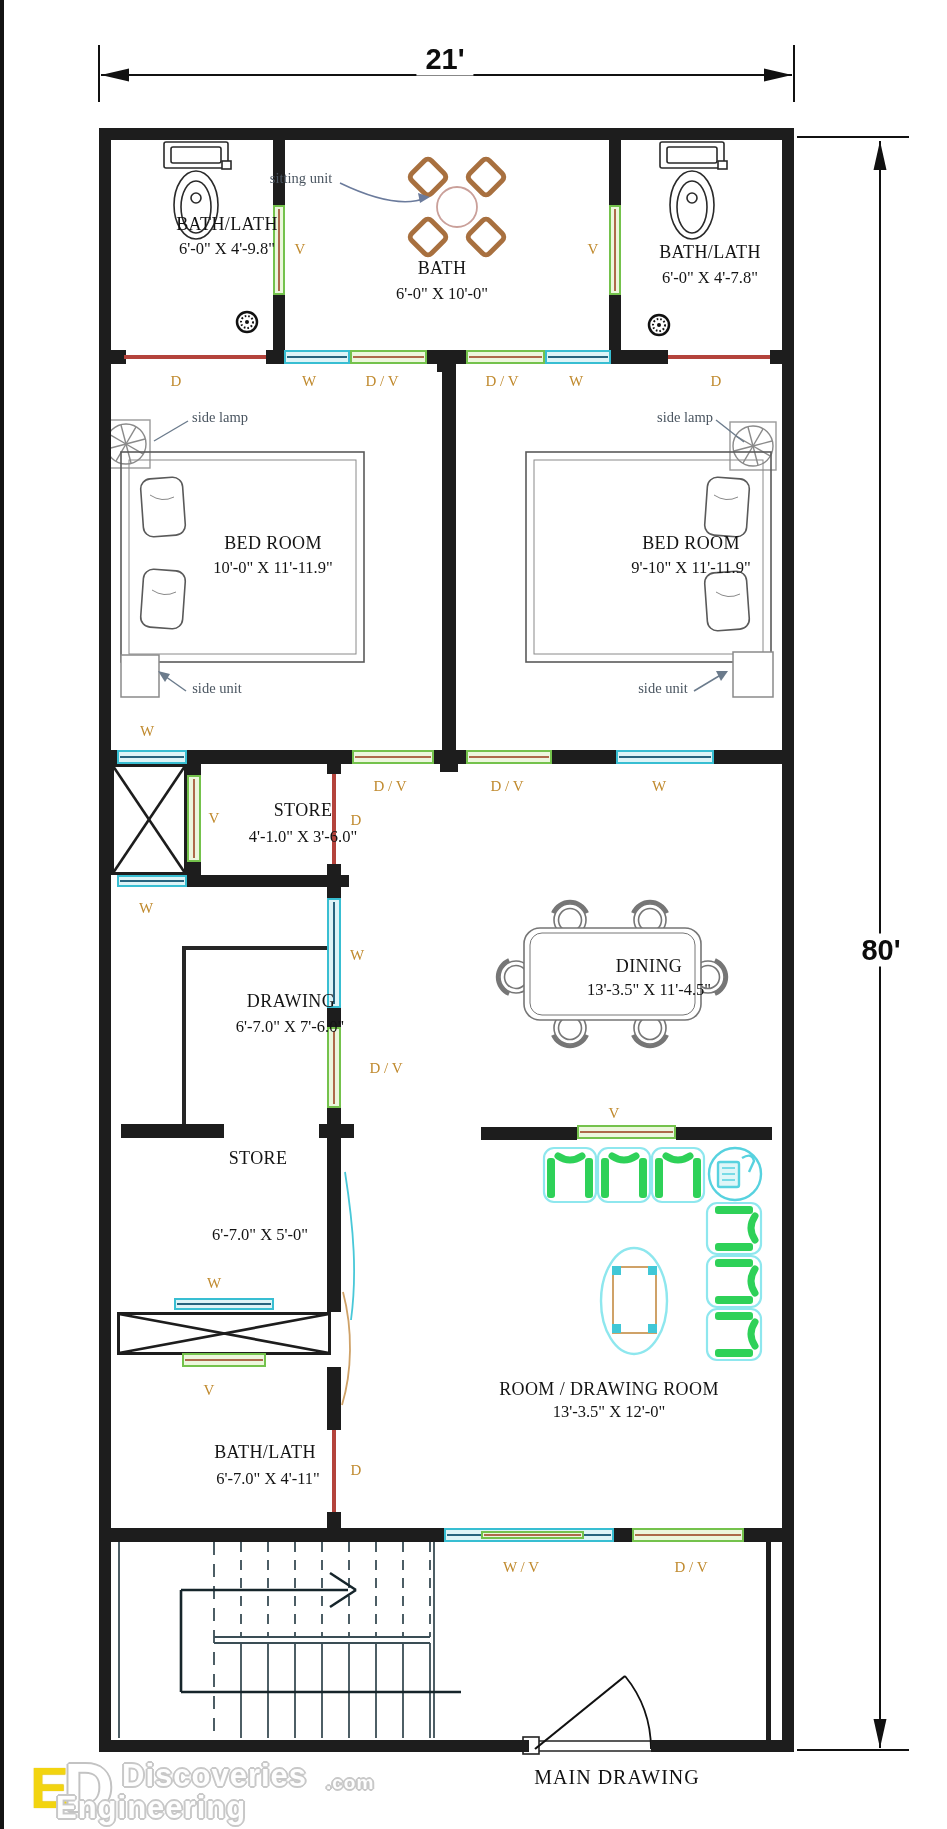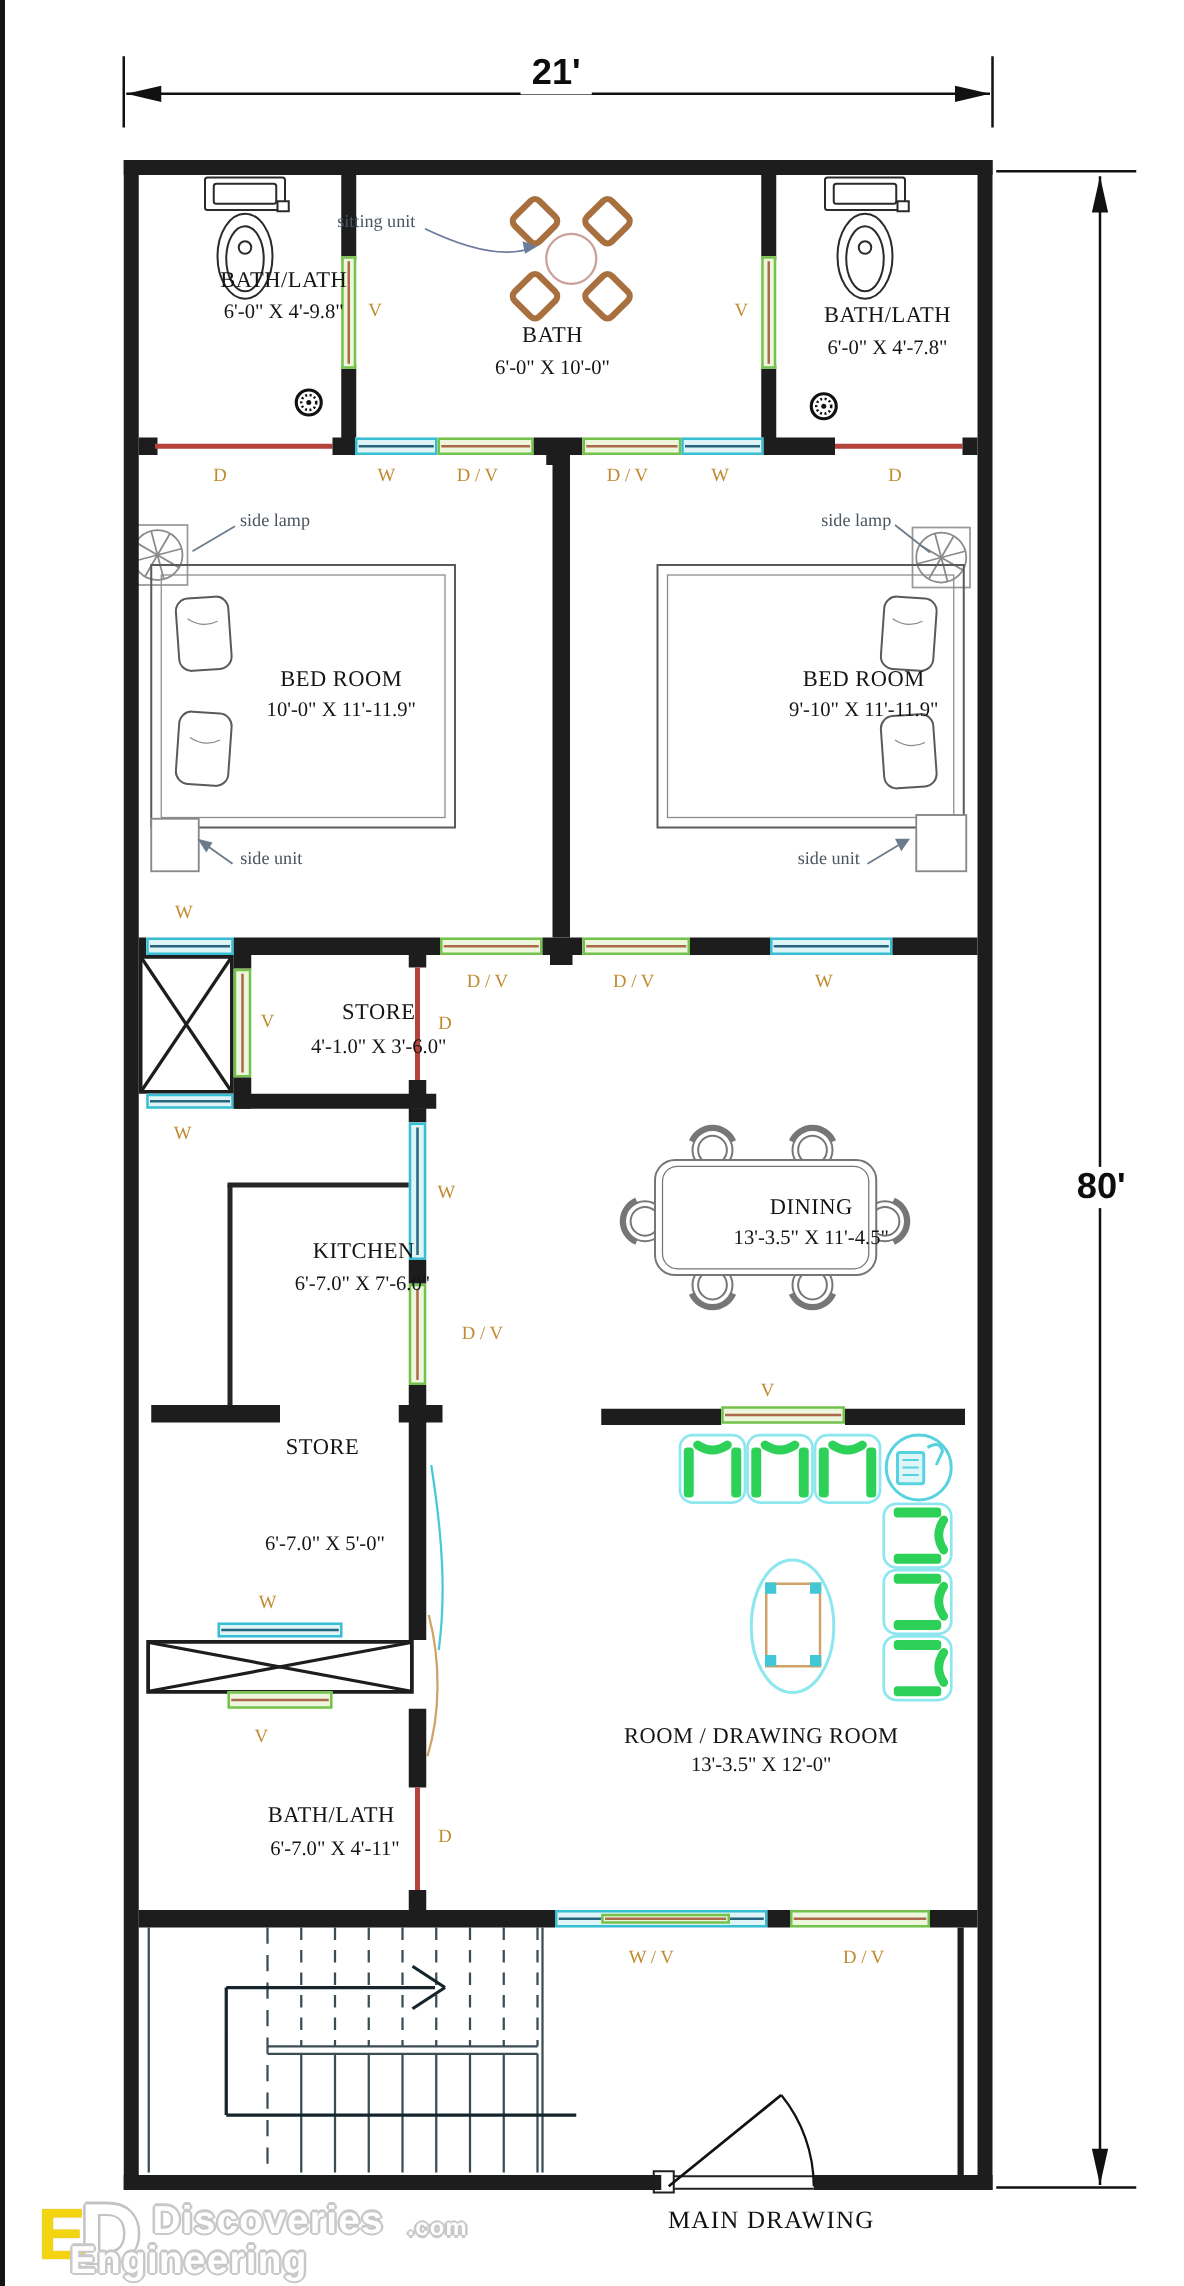--- a/index.html
+++ b/index.html
@@ -390,21 +390,21 @@
   <div class="room-name" style="left:668px;top:252px">BATH/LATH</div>
   <div class="room-dims" style="left:668px;top:278px">6'-0" X 4'-7.8"</div>
   <div class="room-name" style="left:231px;top:543px">BED ROOM</div>
   <div class="room-dims" style="left:231px;top:568px">10'-0" X 11'-11.9"</div>
   <div class="room-name" style="left:649px;top:543px">BED ROOM</div>
   <div class="room-dims" style="left:649px;top:568px">9'-10" X 11'-11.9"</div>
   <div class="room-name" style="left:261px;top:810px">STORE</div>
   <div class="room-dims" style="left:261px;top:837px">4'-1.0" X 3'-6.0"</div>
   <div class="room-name" style="left:607px;top:966px">DINING</div>
   <div class="room-dims" style="left:607px;top:990px">13'-3.5" X 11'-4.5"</div>
-  <div class="room-name" style="left:249px;top:1001px">KITCHEN</div>
+  <div class="room-name" style="left:249px;top:1001px">DRAWING</div>
   <div class="room-dims" style="left:248px;top:1027px">6'-7.0" X 7'-6.0"</div>
   <div class="room-name" style="left:216px;top:1158px">STORE</div>
   <div class="room-dims" style="left:218px;top:1235px">6'-7.0" X 5'-0"</div>
   <div class="room-name" style="left:223px;top:1452px">BATH/LATH</div>
   <div class="room-dims" style="left:226px;top:1479px">6'-7.0" X 4'-11"</div>
   <div class="room-name" style="left:567px;top:1389px">ROOM / DRAWING ROOM</div>
   <div class="room-dims" style="left:567px;top:1412px">13'-3.5" X 12'-0"</div>
 
   <div class="mark" style="left:172px;top:381px">D</div>
   <div class="mark" style="left:305px;top:381px">W</div>

